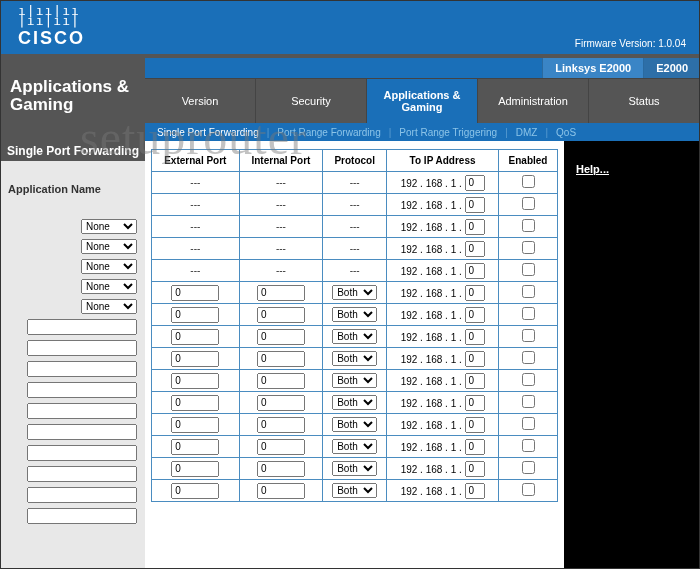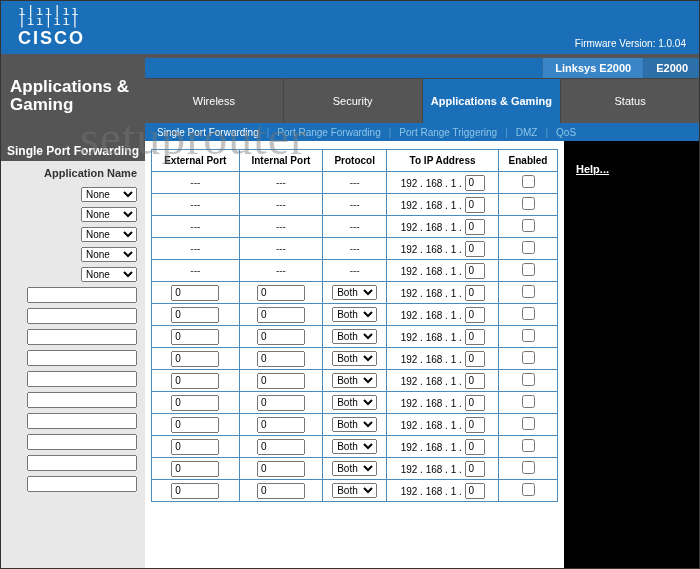--- a/index.html
+++ b/index.html
@@ -24,21 +24,21 @@
   .nav-tab.active { background: #1a6fb8; font-weight: bold; }
   .subnav-row { display: flex; height: 18px; }
   .subnav-left { width: 145px; background: #555; }
   .subnav { flex: 1; background: #1a6fb8; color: #8cc4e8; font-size: 10px; display: flex; align-items: center; padding-left: 6px; }
   .subnav a { color: #8cc4e8; text-decoration: none; padding: 0 6px; cursor: pointer; }
   .subnav a.active { color: #fff; }
   .subnav .sep { color: #5a9cd0; padding: 0 2px; }
   .content-row { display: flex; height: calc(100% - 141px); }
   .sidebar { width: 145px; background: #e8e8e8; }
   .side-banner { background: #555; color: #fff; font-size: 12px; font-weight: bold; padding: 3px 6px; text-align: right; }
-  .side-label { background: #e8e8e8; color: #333; font-size: 11px; font-weight: bold; padding: 6px 8px; text-align: right; }
+  .side-label { background: #e8e8e8; color: #333; font-size: 11px; font-weight: bold; padding: 22px 8px; }
   .side-select-wrap { text-align: right; padding: 2px 8px 3px 24px; }
   .side-select { font-size: 10px; width: 56px; }
   .side-input-wrap { text-align: right; padding: 2px 8px 3px 8px; }
   .side-input { width: 110px; font-size: 10px; height: 16px; }
   .main { flex: 1; background: #fff; padding: 8px 6px; overflow: hidden; }
   .port-table { border-collapse: collapse; width: 100%; padding-left: 41px; }
   .port-table th { border: 1px solid #4a8cc0; background: #fff; color: #000; font-size: 10px; font-weight: bold; padding: 5px 4px; text-align: center; }
   .port-table td { border: 1px solid #4a8cc0; text-align: center; padding: 2px 3px; height: 22px; font-size: 10px; }
   .port-table input[type=text] { width: 48px; font-size: 10px; height: 16px; text-align: left; padding-left: 2px; }
   .port-table .ip-cell { font-size: 10px; white-space: nowrap; }
@@ -73,23 +73,24 @@
     <div class="header-mid"></div>
     <div class="header-right">
       <div class="model-box">Linksys E2000</div>
       <div class="model-box dark">E2000</div>
     </div>
   </div>
 
   <div class="nav-row">
     <div class="title-block">Applications &amp; Gaming</div>
     <div class="nav-tabs">
-      <div class="nav-tab">Wireless</div>
+      <div class="nav-tab">Version</div>
       <div class="nav-tab">Security</div>
       <div class="nav-tab active">Applications &amp; Gaming</div>
+      <div class="nav-tab">Administration</div>
       <div class="nav-tab">Status</div>
     </div>
   </div>
 
   <div class="subnav-row">
     <div class="subnav-left"></div>
     <div class="subnav">
       <a class="active">Single Port Forwarding</a>
       <span class="sep">|</span>
       <a>Port Range Forwarding</a>

